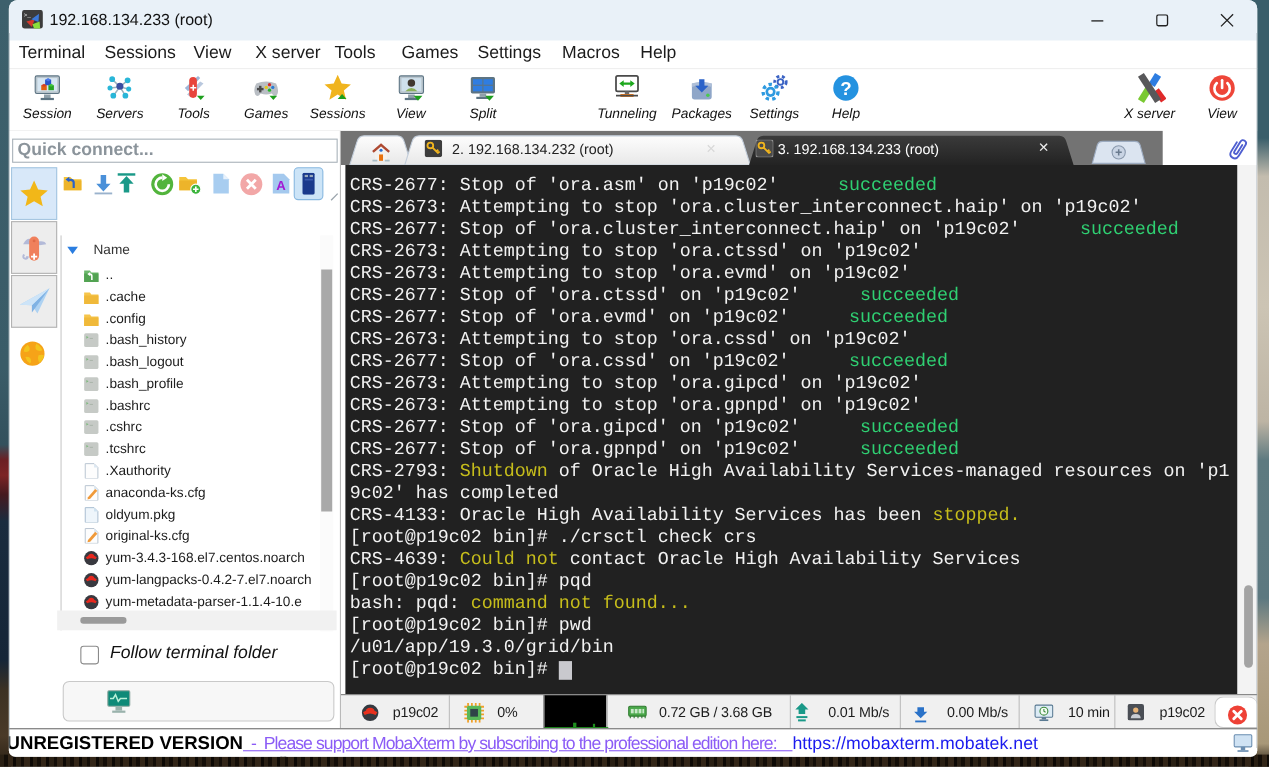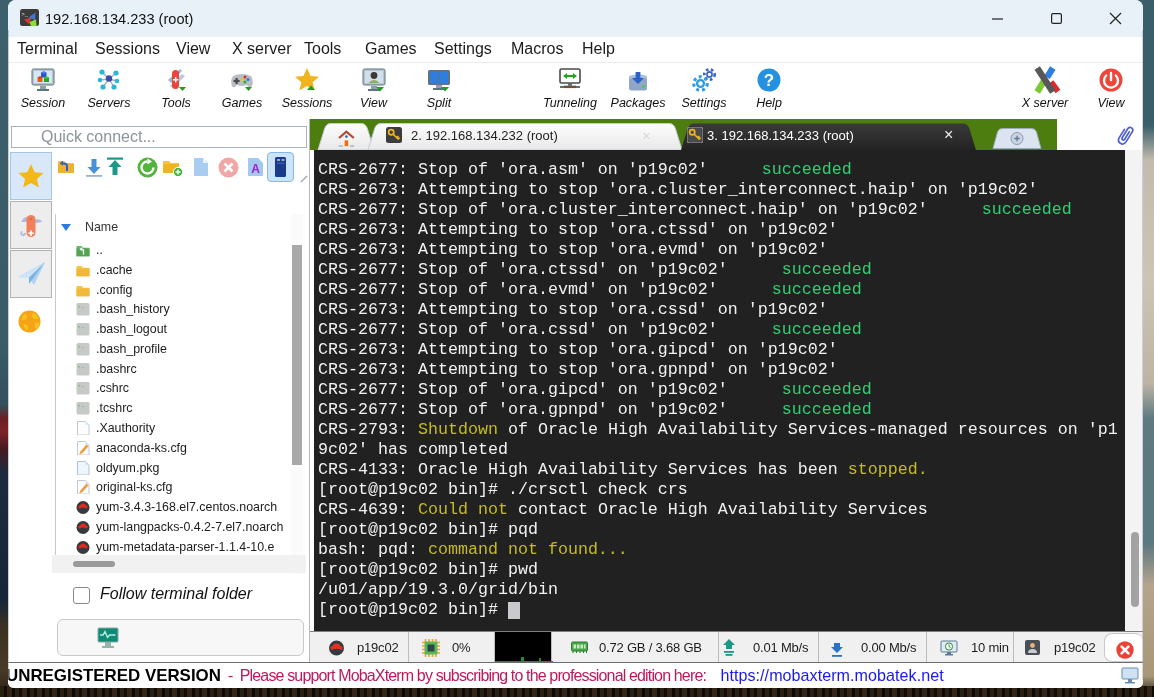--- a/index.html
+++ b/index.html
@@ -23,26 +23,26 @@
 #menubar { position:absolute; left:0; top:37px; width:1135px; height:26px; background:#fff; border-bottom:1px solid #ececec; }
 .mi { position:absolute; top:3px; font-size:16px; color:#1b1b1b; }
 
 
 #toolbar { position:absolute; left:0; top:63px; width:1135px; height:56px; background:#fff; }
 .tb { position:absolute; top:3px; width:76px; text-align:center; }
 .tb svg { display:block; margin:0 auto; }
 .tb .lbl { margin-top:2px; font-size:12.5px; color:#111;font-style:italic; }
 
 
-#tabrow { position:absolute; left:0; top:119px; width:1049px; height:31px; background:#4d7c0f;text-align:right; }
+#tabrow { position:absolute; left:0; top:119px; width:1049px; height:31px; background:#737373;text-align:right; }
 .tabtxt { position:absolute; font-size:13px; }
 
 
 #sidebar { position:absolute; left:0; top:119px; width:302px; height:543px; background:#fff; border-right:1px solid #b9b9b9; }
-#qc { position:absolute; left:3px; top:7px; width:296px; height:22px; border:1px solid #a9b2ba; background:#fff; color:#8b949b; font-size:16px; line-height:20px; padding-left:29px; }
+#qc { position:absolute; left:3px; top:7px; width:296px; height:22px; border:1px solid #a9b2ba; background:#fff; color:#8b949b; font-size:16px; line-height:20px; padding-left:4px;font-weight:bold; }
 .sbtn { position:absolute; left:2px; width:42px; height:48px; background:#ededed; border:1px solid #b2b2b2; }
 #sbtn1 { top:33px; background:#d8e8f9; border-color:#a6c6e1; }
 #sbtn2 { top:82px; }
 #sbtn3 { top:131px; }
 .ficon { position:absolute; top:38px; }
 #fpath { position:absolute; left:47px; top:71px; width:251px; height:23px; border:1px solid #8a8a8a; background:#fff; font-size:16px; color:#222; line-height:21px; padding-left:4px; }
 #flist { position:absolute; left:47px; top:95px; width:251px; height:341px; overflow:hidden; font-size:12.4px; color:#1c1c1c; }
 .frow { position:absolute; left:0; height:20px; line-height:20px; white-space:nowrap; }
 .frow .fi { position:absolute; left:21px; top:3px; width:14px; height:14px; }
 .frow .ft { position:absolute; left:41px; top:0; }
@@ -68,21 +68,21 @@
 #statusbar { position:absolute; left:302px; top:631px; width:833px; height:31px; background:#f0f0f0; border-top:1px solid #7e7e7e; font-size:13px; color:#1c1c1c;padding-left:23px; }
 .sbi { position:absolute; top:7px; }
 .sbt { position:absolute; top:8px; letter-spacing:-0.2px; }
 .sbsep { position:absolute; top:0; width:1px; height:30px; background:#bdbdbd; }
 #sbclose { position:absolute; left:794px; top:1px; width:39px; height:29px; background:#fff; border:1px solid #c9c9c9; border-right:none; border-radius:8px 8px 0 8px; }
 
 
 #regbar { position:absolute; left:0; top:662px; width:1135px; height:26px; background:#fff; border-top:1px solid #6e6e6e; }
 #regtxt { position:absolute; left:-2px; top:3px; white-space:nowrap; }
 #regtxt b { font-size:16.9px; color:#000; }
-#regtxt .rt { font-size:16px; letter-spacing:-0.85px; color:#be185d; }
+#regtxt .rt { font-size:16px; letter-spacing:-0.85px; color:#8b5cf6;text-decoration:underline; }
 #regtxt a { font-size:16.1px; letter-spacing:0.05px; color:#1a1aee; text-decoration:none; }
 </style>
 </head>
 <body>
 <div id="wallL"></div>
 <div id="wallR"></div>
 <div id="wallB"></div>
 <div id="win">
   <div style="position:absolute;left:0;top:30px;width:1px;height:650px;background:rgba(150,165,175,0.55);z-index:9"></div>
   <div style="position:absolute;right:0;top:30px;width:1px;height:650px;background:rgba(150,165,175,0.45);z-index:9"></div>

